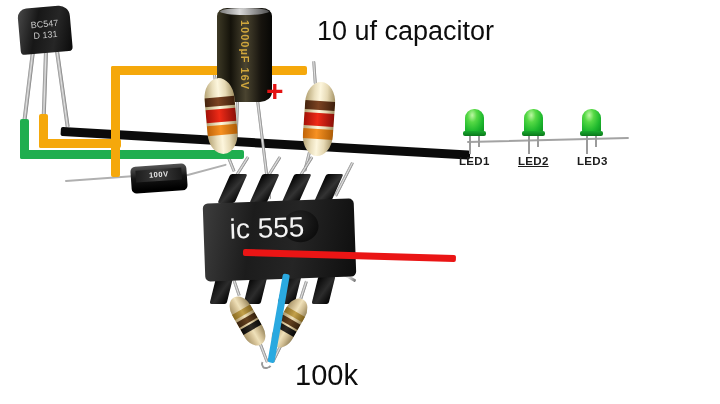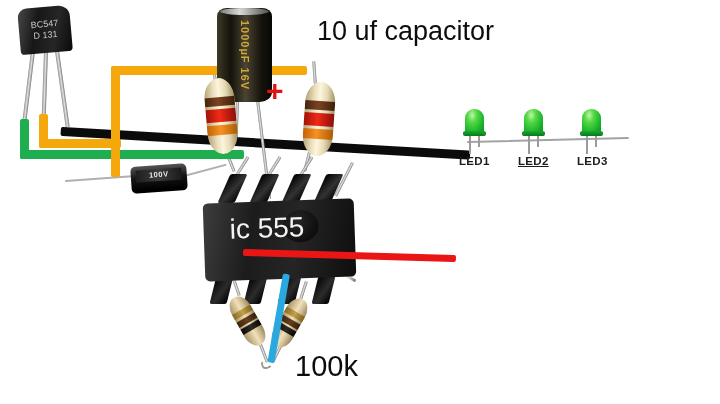--- a/index.html
+++ b/index.html
@@ -180,21 +180,21 @@
   <div class="lead" style="left:305px;top:281px;width:2.5px;height:19px;transform:rotate(18deg);transform-origin:top center;"></div>
   <div class="lead" style="left:280px;top:344px;width:2.5px;height:20px;transform:rotate(26deg);transform-origin:top center;"></div>
   <div class="r100k" style="left:279px;top:296px;transform:rotate(30deg);">
     <i class="band b-gold"></i>
       <i class="band b-dbrown"></i>
       <i class="band b-black"></i>
   </div>
 
   <div class="abs" style="left:261px;top:359px;width:11px;height:10px;border:2px solid #9a9a9a;border-top-color:transparent;border-right-color:transparent;border-radius:50%;transform:rotate(-15deg);z-index:2;"></div>
 
-  <div class="label" style="left:295px;top:350px;font-size:29px;">100k</div>
+  <div class="label" style="left:295px;top:359px;font-size:29px;">100k</div>
 
   <div class="wire w-thin" style="left:467px;top:141px;width:162px;height:2px;transform:rotate(-1.4deg);transform-origin:left center;"></div>
 
   <div class="led" style="left:463px;top:109px;">
     <div class="led-dome"></div>
     <div class="led-flange"></div>
     <div class="led-leg" style="left:6px;height:18px;"></div>
     <div class="led-leg" style="left:15px;height:11px;"></div>
   </div>
   <div class="led" style="left:522px;top:109px;">

